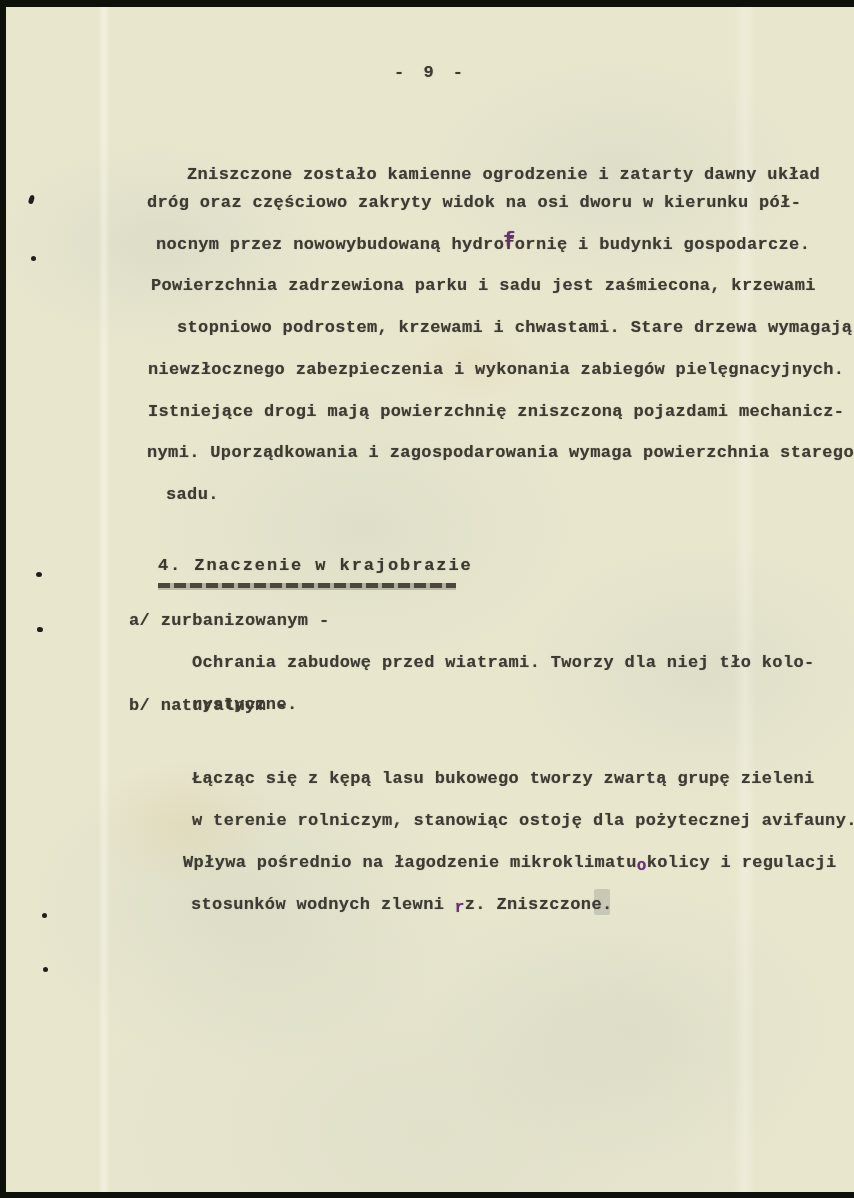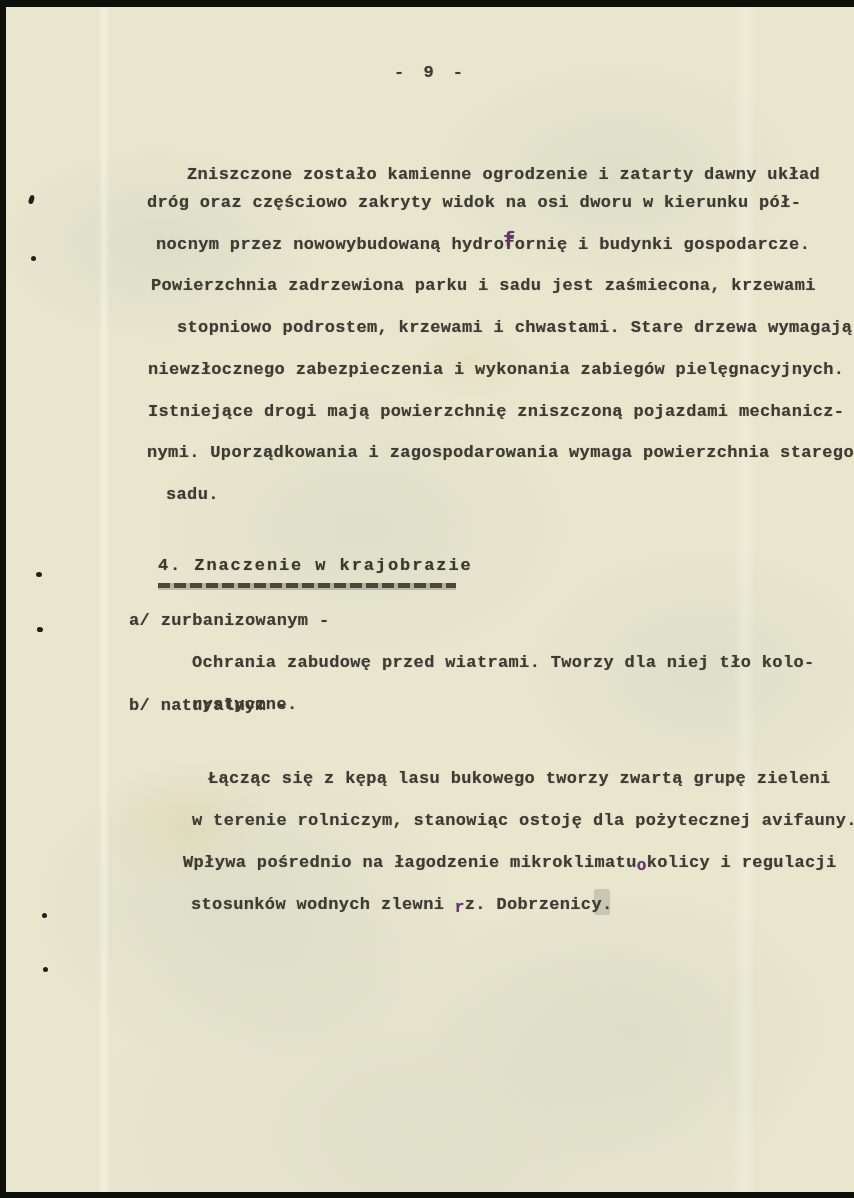--- a/index.html
+++ b/index.html
@@ -69,21 +69,21 @@
   .p1l5{left:143px;top:310px;margin-left:28px;}
   .p1l6{left:142px;top:352px;}
   .p1l7{left:142px;top:394px;}
   .p1l8{left:141px;top:435px;}
   .p1l9{left:160px;top:477px;text-align:center;}
   .h4{left:128px;top:548px;margin-left:24px;}
   .al0{left:123px;top:603px;}
   .al1{left:186px;top:645px;}
   .al2{left:186px;top:687px;}
   .bl0{left:123px;top:688px;}
-  .bl1{left:202px;top:761px;}
+  .bl1{left:186px;top:761px;}
   .bl2{left:186px;top:803px;}
   .bl3{left:177px;top:845px;}
   .bl4{left:185px;top:887px;}
 </style>
 </head>
 <body>
 
 <div class="paper">
   <div class="crease-left"></div>
   <div class="crease-right"></div>
@@ -105,21 +105,21 @@
 
   <div class="tline al0">a/ zurbanizowanym -</div>
   <div class="tline al1">Ochrania zabudowę przed wiatrami. Tworzy dla niej tło kolo-</div>
   <div class="tline al2">rystyczne.</div>
 
   <div class="tline bl0">b/ naturalnym -</div>
   <div class="tline bl1">Łącząc się z kępą lasu bukowego tworzy zwartą grupę zieleni</div>
   <div class="tline bl2">w terenie rolniczym, stanowiąc ostoję dla pożytecznej avifauny.</div>
   <div class="tline bl3"><span>Wpływa pośrednio na łagodzenie mikroklimatu</span><span class="corr corr-insert">o</span><span>kolicy i regulacji</span></div>
   <div class="smudge"></div>
-  <div class="tline bl4"><span>stosunków wodnych zlewni </span><span class="corr corr-insert">r</span><span>z. Dobrzenicy.</span></div>
+  <div class="tline bl4"><span>stosunków wodnych zlewni </span><span class="corr corr-insert">r</span><span>z. Zniszczone.</span></div>
 
   <div class="speck comma s1"></div>
   <div class="speck s2"></div>
   <div class="speck s3"></div>
   <div class="speck s4"></div>
   <div class="speck s5"></div>
   <div class="speck s6"></div>
 </div>
 
 </body></html>

